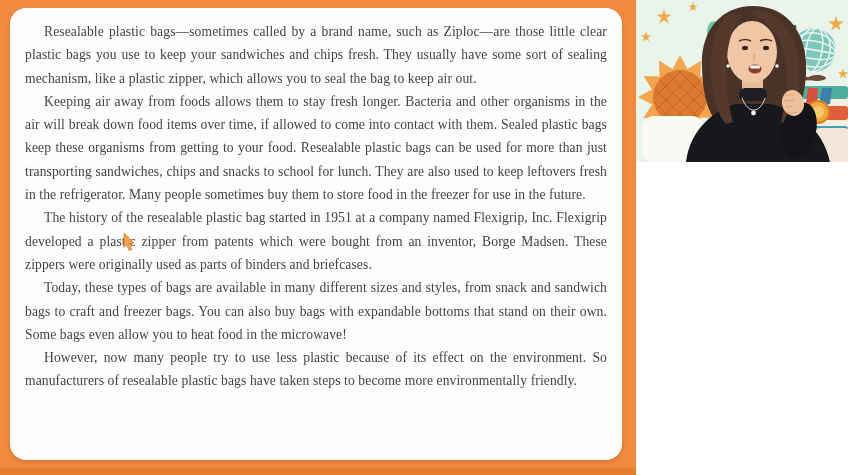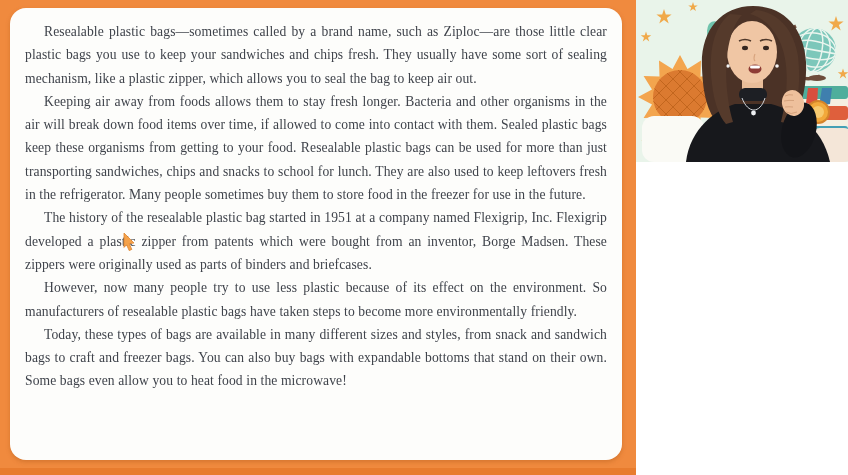--- a/index.html
+++ b/index.html
@@ -34,22 +34,22 @@
 
   <div class="frame">
     <div class="frame-bottom-shade"></div>
   </div>
 
   <div class="card">
     <div class="card-inner">
       <p>Resealable plastic bags—sometimes called by a brand name, such as Ziploc—are those little clear plastic bags you use to keep your sandwiches and chips fresh. They usually have some sort of sealing mechanism, like a plastic zipper, which allows you to seal the bag to keep air out.</p>
       <p>Keeping air away from foods allows them to stay fresh longer. Bacteria and other organisms in the air will break down food items over time, if allowed to come into contact with them. Sealed plastic bags keep these organisms from getting to your food. Resealable plastic bags can be used for more than just transporting sandwiches, chips and snacks to school for lunch. They are also used to keep leftovers fresh in the refrigerator. Many people sometimes buy them to store food in the freezer for use in the future.</p>
       <p>The history of the resealable plastic bag started in 1951 at a company named Flexigrip, Inc. Flexigrip developed a plastic zipper from patents which were bought from an inventor, Borge Madsen. These zippers were originally used as parts of binders and briefcases.</p>
+      <p>Today, these types of bags are available in many different sizes and styles, from snack and sandwich bags to craft and freezer bags. You can also buy bags with expandable bottoms that stand on their own. Some bags even allow you to heat food in the microwave!</p>
       <p>However, now many people try to use less plastic because of its effect on the environment. So manufacturers of resealable plastic bags have taken steps to become more environmentally friendly.</p>
-      <p>Today, these types of bags are available in many different sizes and styles, from snack and sandwich bags to craft and freezer bags. You can also buy bags with expandable bottoms that stand on their own. Some bags even allow you to heat food in the microwave!</p>
     </div>
   </div>
 
   <div class="pointer">
     <svg width="14" height="19" viewBox="0 0 14 19">
       <path d="M1,0 L11,10 L6.2,10.6 L8.8,16.4 L6.2,17.6 L3.6,11.8 L1,14.4 Z" fill="#f5a24a" stroke="#e0842c" stroke-width="0.8"></path>
     </svg>
   </div>
 
   <div class="webcam">

